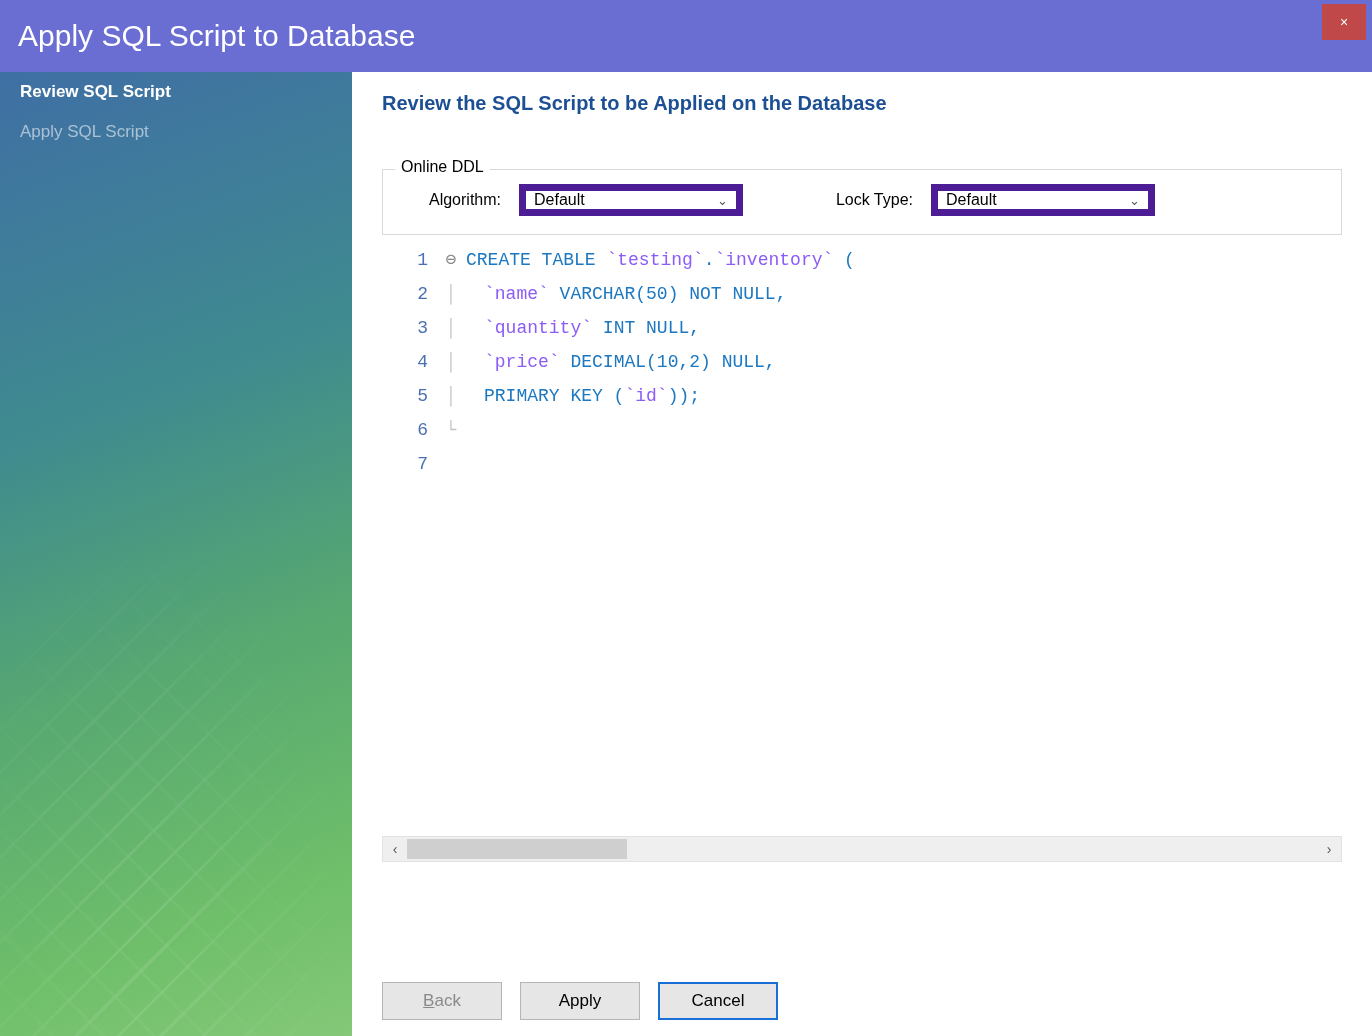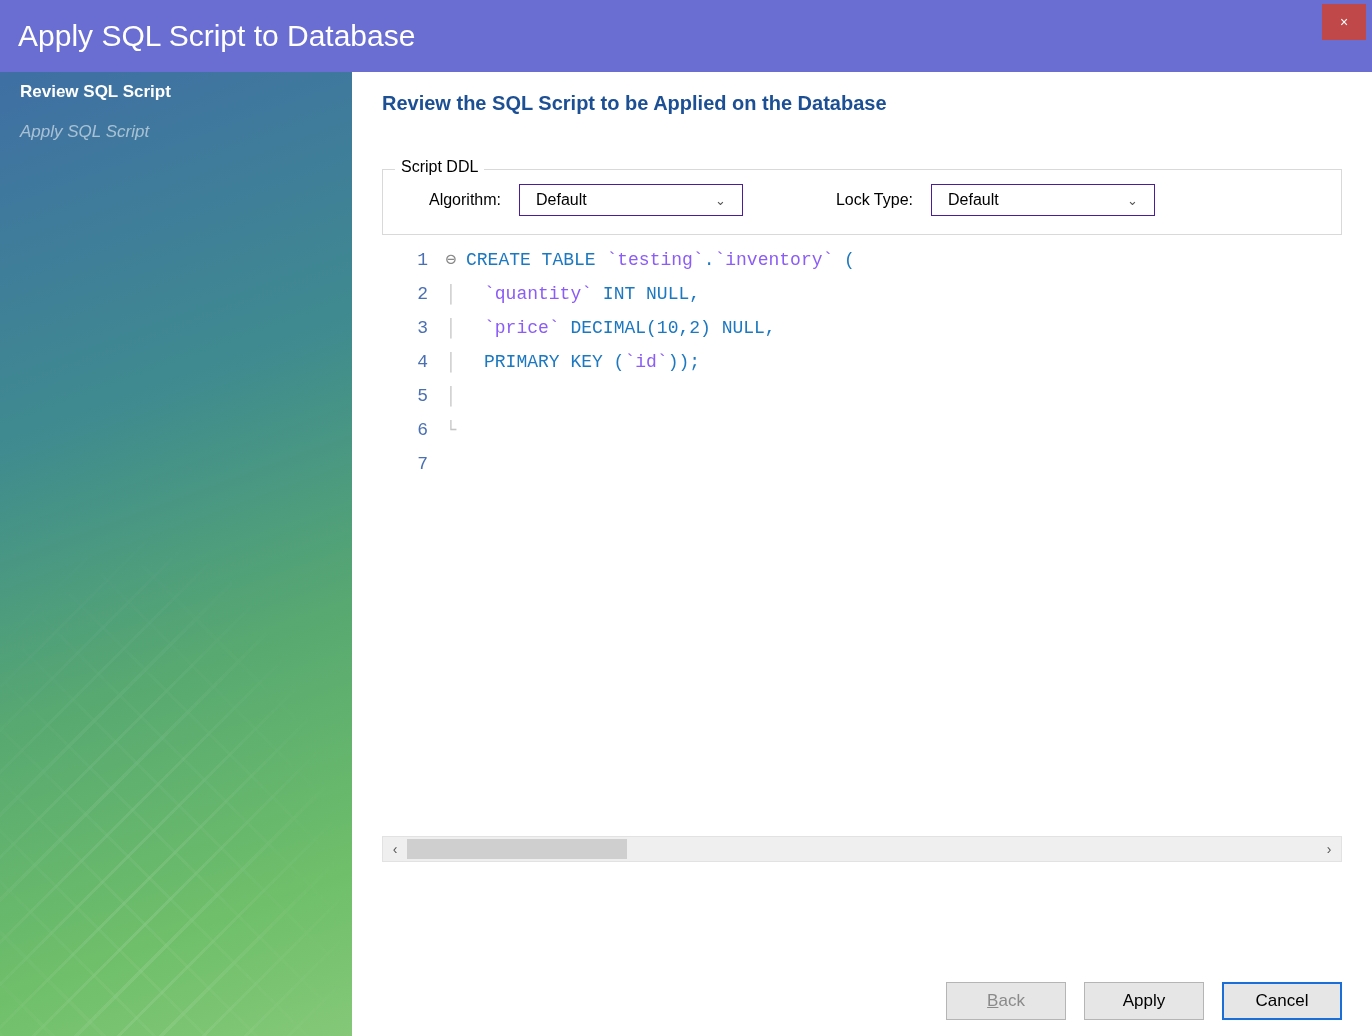--- a/index.html
+++ b/index.html
@@ -38,21 +38,21 @@
     color: #fff;
     padding-top: 0;
     overflow: hidden;
   }
   .sidebar-item {
     font-size: 17px;
     padding: 10px 20px;
     cursor: pointer;
   }
   .sidebar-item.active { color: #fff; font-weight: 600; }
-  .sidebar-item.inactive { color: rgba(255,255,255,0.55); font-weight: 400; font-style: italic; }
+  .sidebar-item.inactive { color: rgba(255,255,255,0.55); font-weight: 400; }
   .sidebar-deco {
     position: absolute; bottom: 0; left: 0; right: 0; height: 520px;
     opacity: 0.18;
     background:
       repeating-linear-gradient(135deg, rgba(255,255,255,0.6) 0 3px, transparent 3px 30px),
       repeating-linear-gradient(45deg, rgba(255,255,255,0.3) 0 3px, transparent 3px 36px);
     mask-image: radial-gradient(ellipse at 40% 80%, #000 0%, transparent 70%);
     -webkit-mask-image: radial-gradient(ellipse at 40% 80%, #000 0%, transparent 70%);
   }
 
@@ -71,23 +71,23 @@
     top: -12px; left: 12px;
     background: #fff;
     padding: 0 6px;
     font-size: 16px;
     color: #000;
   }
   .field-row { display: flex; align-items: center; gap: 18px; }
   .field-label { font-size: 16px; min-width: 100px; text-align: right; }
   .select {
     width: 224px; height: 32px;
-    border: 1px solid #4c1d95;
+    border: 7px solid #4c1d95;
     display: flex; align-items: center; justify-content: space-between;
-    padding: 0 16px; background: #fff; font-size: 16px;
+    padding: 0 8px; background: #fff; font-size: 16px;
     cursor: pointer;
   }
   .chev { color: #555; font-size: 13px; }
   .gap { width: 24px; }
 
   
   .editor { display: flex; margin-top: 8px; font-family: Consolas, "Courier New", monospace; font-size: 18px; line-height: 34px; }
   .gutter { width: 60px; text-align: right; color: #4a6fb2; padding-right: 14px; user-select: none; }
   .fold-col { width: 24px; color: #888; user-select: none; }
   .fold-col .fold-mark { color: #888; display:inline-block; width:18px; text-align:center; }
@@ -104,21 +104,21 @@
   .hscroll {
     height: 26px; background: #efefef; display:flex; align-items:center; justify-content:space-between;
     border: 1px solid #e2e2e2;
   }
   .hscroll-arrow { width: 24px; text-align:center; color:#555; font-size:14px; cursor:pointer; }
   .hscroll-track { flex:1; position:relative; height:100%; }
   .hscroll-thumb { position:absolute; top:2px; bottom:2px; left:0; width:220px; background:#cfcfcf; }
 
   
   .button-bar {
-    display:flex; justify-content:flex-end; gap:18px;
+    display:flex; justify-content:flex-start; gap:18px;
     padding-top: 120px;
   }
   .btn {
     width: 120px; height: 38px;
     border: 1px solid #b5b5b5;
     background: #e6e6e6;
     font-size: 17px;
     display:flex; align-items:center; justify-content:center;
     cursor: pointer;
   }
@@ -143,21 +143,21 @@
       <div class="sidebar-item inactive">
         <span>Apply SQL Script</span>
       </div>
       <div class="sidebar-deco"></div>
     </div>
 
     <div class="main">
       <div class="page-heading">Review the SQL Script to be Applied on the Database</div>
 
       <div class="fieldset">
-        <div class="fieldset-legend">Script DDL</div>
+        <div class="fieldset-legend">Online DDL</div>
         <div class="field-row">
           <div class="field-label">Algorithm:</div>
           <div class="select">
             <span>Default</span>
             <span class="chev">⌄</span>
           </div>
           <div class="gap"></div>
           <div class="field-label" style="min-width:110px">Lock Type:</div>
           <div class="select">
             <span>Default</span>
@@ -180,20 +180,21 @@
             <div class="ln"><span class="fold-mark">⊖</span></div>
             <div class="ln"><span class="fold-line">│</span></div>
             <div class="ln"><span class="fold-line">│</span></div>
             <div class="ln"><span class="fold-line">│</span></div>
             <div class="ln"><span class="fold-line">│</span></div>
             <div class="ln"><span class="fold-line">└</span></div>
             <div class="ln">&nbsp;</div>
           </div>
         <div class="code" id="code">
             <div class="ln"><span class="kw">CREATE TABLE </span><span class="str">`testing`</span><span class="punc">.</span><span class="str">`inventory`</span><span class="kw"> (</span></div>
+            <div class="ln ind1"><span class="str">`name`</span><span class="kw"> VARCHAR(50) NOT NULL,</span></div>
             <div class="ln ind1"><span class="str">`quantity`</span><span class="kw"> INT NULL,</span></div>
             <div class="ln ind1"><span class="str">`price`</span><span class="kw"> DECIMAL(10,2) NULL,</span></div>
             <div class="ln ind1"><span class="kw">PRIMARY KEY (</span><span class="str">`id`</span><span class="kw">));</span></div>
             <div class="ln">&nbsp;</div>
           </div>
       </div>
 
       <div class="hscroll-wrap">
         <div class="hscroll">
           <div class="hscroll-arrow">‹</div>

